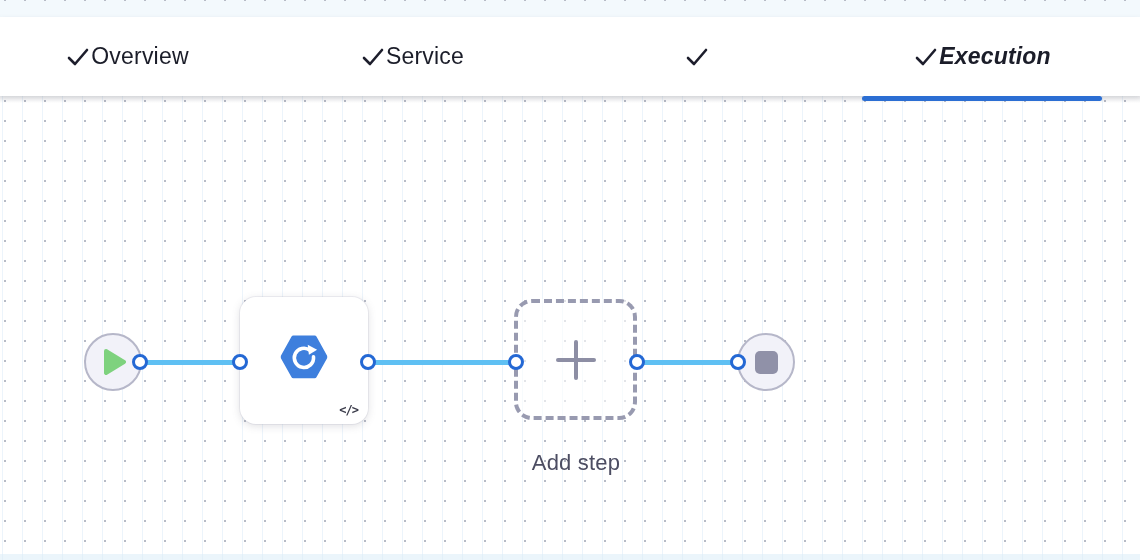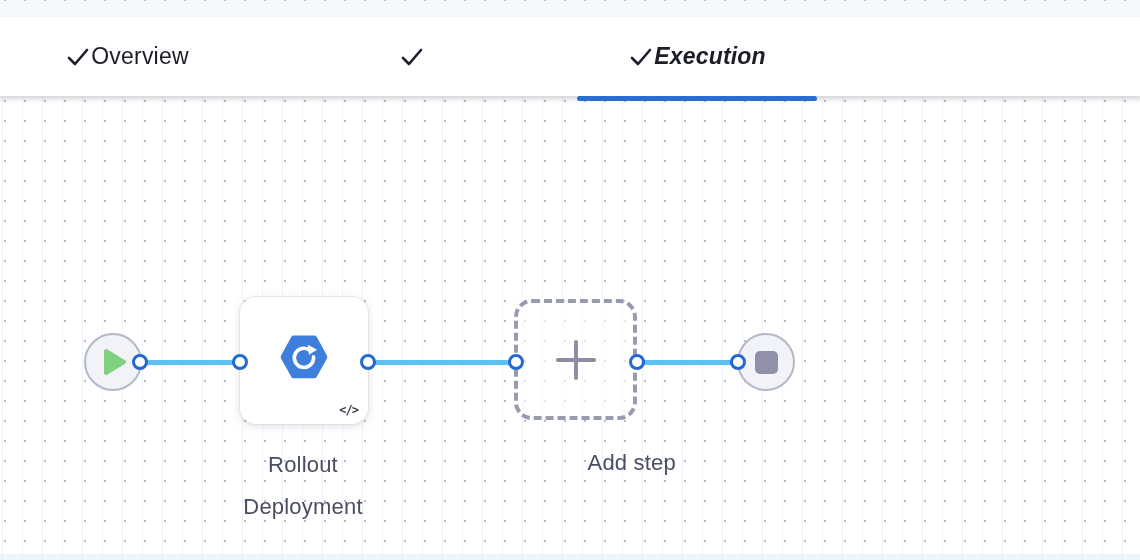--- a/index.html
+++ b/index.html
@@ -195,35 +195,41 @@
   
   .node-label {
     position: absolute;
     text-align: center;
     font-size: 22px;
     line-height: 42px;
     color: #4c4d62;
     letter-spacing: 0.2px;
   }
   .step-label { left: 223px; top: 348px; width: 160px; }
-  .add-label  { left: 476px; top: 346px; width: 200px; text-align: right; }
+  .add-label  { left: 476px; top: 346px; width: 200px; }
 </style>
 </head>
 <body>
 
 <div class="page">
 
   <div class="top-strip"></div>
 
   <div class="tabbar">
     <div class="tab">
       <svg class="check-icon" viewBox="0 0 26 26">
           <path d="M4 14 L10 20 L22 6"></path>
         </svg>
       <span class="tab-label">Overview</span>
+    </div>
+    <div class="tab">
+      <svg class="check-icon" viewBox="0 0 26 26">
+          <path d="M4 14 L10 20 L22 6"></path>
+        </svg>
+      <span class="tab-label">Service</span>
     </div>
     <div class="tab">
       <svg class="check-icon" viewBox="0 0 26 26">
           <path d="M4 14 L10 20 L22 6"></path>
         </svg>
     </div>
     <div class="tab active">
       <svg class="check-icon" viewBox="0 0 26 26">
           <path d="M4 14 L10 20 L22 6"></path>
         </svg>
@@ -267,17 +273,16 @@
       <span class="stop-icon"></span>
     </div>
 
     <div class="port port-a"></div>
     <div class="port port-b"></div>
     <div class="port port-c"></div>
     <div class="port port-d"></div>
     <div class="port port-e"></div>
     <div class="port port-f"></div>
 
-    <div class="node-label step-label">Rollout Deployment</div>
     <div class="node-label add-label">Add step</div>
 
   </div>
 </div>
 
 </body></html>

